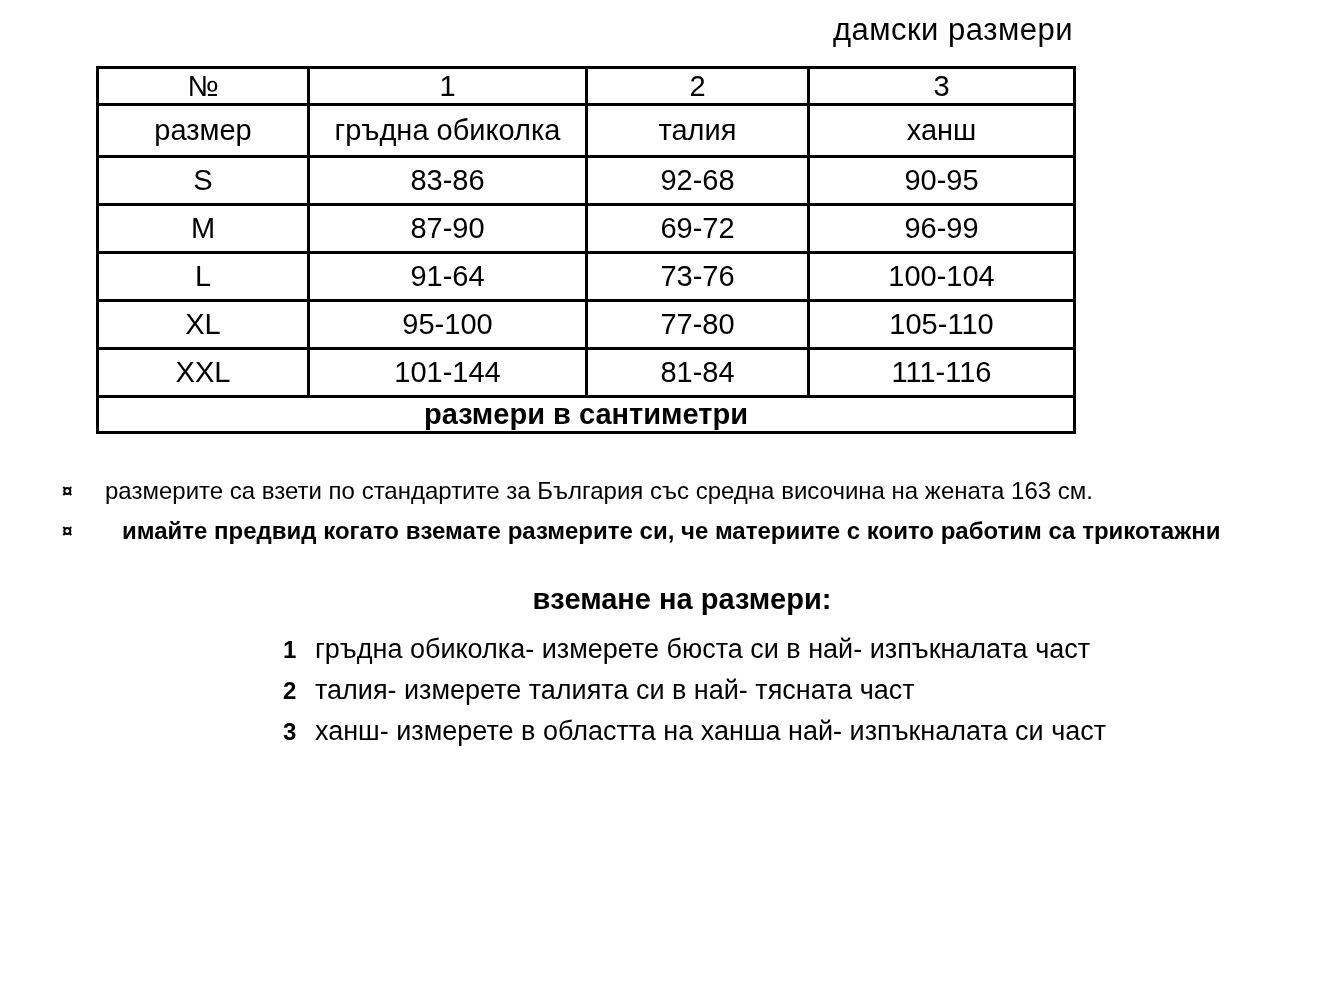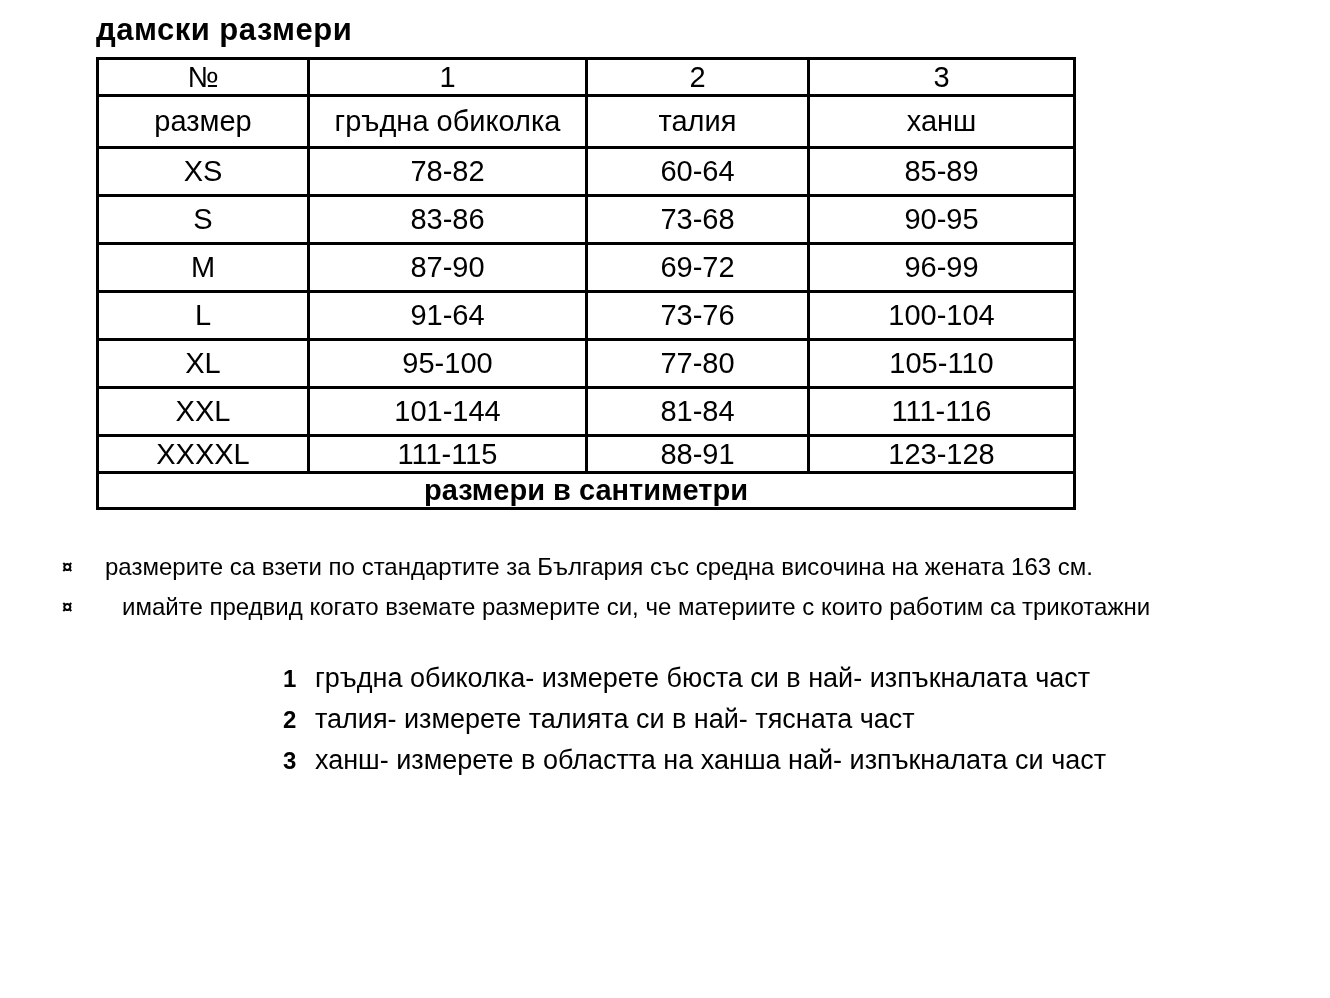--- a/index.html
+++ b/index.html
@@ -11,25 +11,25 @@
     background: #ffffff;
     color: #000000;
     font-family: "Liberation Sans", sans-serif;
     overflow: hidden;
   }
   .doc { padding-top: 12px; }
 
   
   .table-wrap { width: 977px; margin-left: 96px; }
   .title {
-    text-align: left;
+    text-align: right;
     font-size: 31px;
-    font-weight: bold;
+    font-weight: normal;
     line-height: 36px;
-    margin-bottom: 9px;
+    margin-bottom: 18px;
     letter-spacing: 0.5px;
   }
 
   table.size-table {
     border-collapse: collapse;
     table-layout: fixed;
     width: 977px;
   }
   table.size-table td {
     border: 3px solid #000000;
@@ -54,21 +54,21 @@
   
   .notes { margin: 37px 0 0 62px; font-size: 24px; }
   .note-row { display: flex; align-items: flex-start; }
   .note-bullet {
     flex: 0 0 43px;
     font-size: 19px;
     font-weight: bold;
     line-height: 40px;
   }
   .note-text { line-height: 40px; }
-  .note-line-indent { padding-left: 17px; }
+  .note-line-indent { padding-left: 17px; font-weight: bold; }
 
   
   .measuring { margin-top: 31px; }
   .measuring-heading {
     text-align: center;
     padding-left: 34px;
     font-size: 29px;
     font-weight: bold;
     line-height: 34px;
   }
@@ -103,29 +103,23 @@
             <td>2</td>
             <td>3</td>
           </tr>
           <tr class="row-label">
             <td>размер</td>
             <td>гръдна обиколка</td>
             <td>талия</td>
             <td>ханш</td>
           </tr>
           <tr class="row-data">
-            <td>XS</td>
-            <td>78-82</td>
-            <td>60-64</td>
-            <td>85-89</td>
-          </tr>
-          <tr class="row-data">
             <td>S</td>
             <td>83-86</td>
-            <td>73-68</td>
+            <td>92-68</td>
             <td>90-95</td>
           </tr>
           <tr class="row-data">
             <td>M</td>
             <td>87-90</td>
             <td>69-72</td>
             <td>96-99</td>
           </tr>
           <tr class="row-data">
             <td>L</td>
@@ -138,26 +132,20 @@
             <td>95-100</td>
             <td>77-80</td>
             <td>105-110</td>
           </tr>
           <tr class="row-data">
             <td>XXL</td>
             <td>101-144</td>
             <td>81-84</td>
             <td>111-116</td>
           </tr>
-          <tr class="row-short">
-            <td>XXXXL</td>
-            <td>111-115</td>
-            <td>88-91</td>
-            <td>123-128</td>
-          </tr>
           <tr class="row-footer">
             <td class="footer-cell" colspan="4">размери в сантиметри</td>
           </tr>
         </tbody>
       </table>
     </div>
 
     <div class="notes">
       <div class="note-row">
         <span class="note-bullet">¤</span>
@@ -167,20 +155,21 @@
       </div>
       <div class="note-row">
         <span class="note-bullet">¤</span>
         <div class="note-text">
           <div class="note-line-indent">имайте предвид когато вземате размерите си, че материите с които работим са трикотажни</div>
         </div>
       </div>
     </div>
 
     <div class="measuring">
+      <div class="measuring-heading">вземане на размери:</div>
       <div class="mlist">
         <div class="mitem">
           <span class="mnum">1</span>
           <span>гръдна обиколка- измерете бюста си в най- изпъкналата част</span>
         </div>
         <div class="mitem">
           <span class="mnum">2</span>
           <span>талия- измерете талията си в най- тясната част</span>
         </div>
         <div class="mitem">

